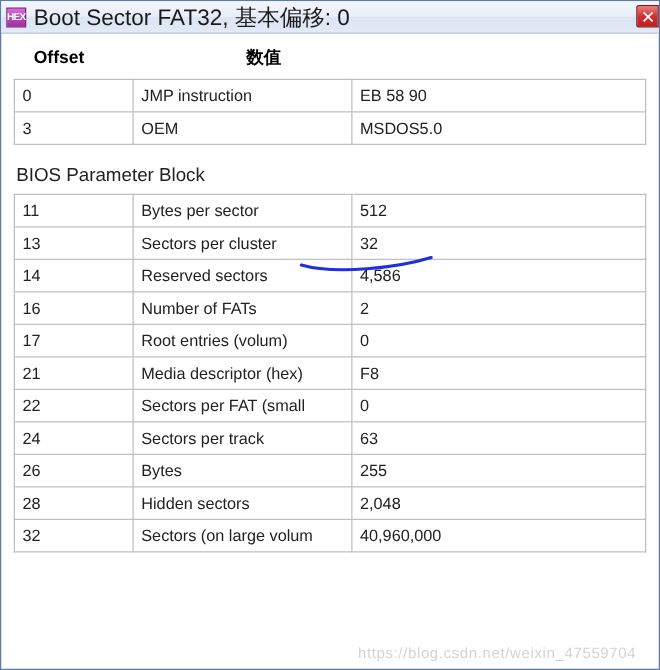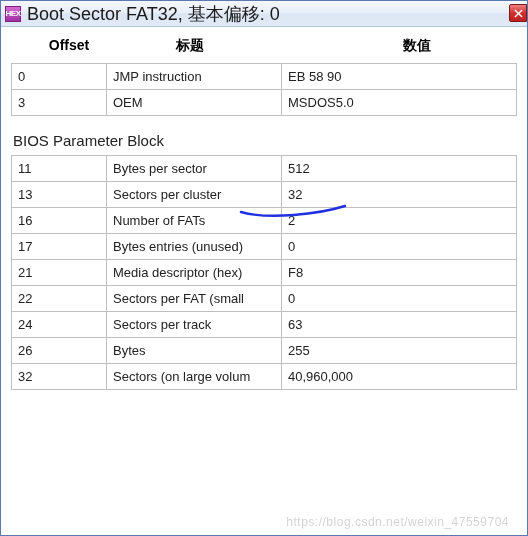--- a/index.html
+++ b/index.html
@@ -64,21 +64,21 @@
   .content {
     padding: 6px 10px 10px 10px;
   }
   .headers {
     display: flex;
     font-weight: bold;
     font-size: 14px;
     color: #000;
     padding: 4px 0 8px 0;
   }
-  .col-offset { width: 100px; padding-left: 16px; text-align: center; }
+  .col-offset { width: 100px; padding-left: 16px; }
   .col-title  { flex: 1; text-align: center; padding-right: 48px;}
   .col-value  { width: 200px; text-align: center; }
   table.grid {
     width: 100%;
     border-collapse: collapse;
     table-layout: fixed;
   }
   table.grid td {
     border: 1px solid #bfbfbf;
     padding: 5px 6px;
@@ -127,21 +127,20 @@
         <line x1="1" y1="1" x2="9" y2="9" stroke="#fff" stroke-width="1.6"></line>
         <line x1="9" y1="1" x2="1" y2="9" stroke="#fff" stroke-width="1.6"></line>
       </svg>
     </div>
   </div>
 
   <div class="content rel">
 
     <div class="headers">
       <div class="col-offset">Offset</div>
-      <div class="col-title">标题</div>
       <div class="col-value">数值</div>
     </div>
 
     <table class="grid">
       <tbody id="tbody1">
           <tr>
             <td class="off">0</td>
             <td class="ttl">JMP instruction</td>
             <td class="val">EB 58 90</td>
           </tr>
@@ -162,27 +161,32 @@
               <td class="off">11</td>
               <td class="ttl">Bytes per sector</td>
               <td class="val">512</td>
             </tr>
             <tr>
               <td class="off">13</td>
               <td class="ttl">Sectors per cluster</td>
               <td class="val">32</td>
             </tr>
             <tr>
+              <td class="off">14</td>
+              <td class="ttl">Reserved sectors</td>
+              <td class="val">4,586</td>
+            </tr>
+            <tr>
               <td class="off">16</td>
               <td class="ttl">Number of FATs</td>
               <td class="val">2</td>
             </tr>
             <tr>
               <td class="off">17</td>
-              <td class="ttl">Bytes entries (unused)</td>
+              <td class="ttl">Root entries (volum)</td>
               <td class="val">0</td>
             </tr>
             <tr>
               <td class="off">21</td>
               <td class="ttl">Media descriptor (hex)</td>
               <td class="val">F8</td>
             </tr>
             <tr>
               <td class="off">22</td>
               <td class="ttl">Sectors per FAT (small</td>
@@ -192,20 +196,25 @@
               <td class="off">24</td>
               <td class="ttl">Sectors per track</td>
               <td class="val">63</td>
             </tr>
             <tr>
               <td class="off">26</td>
               <td class="ttl">Bytes</td>
               <td class="val">255</td>
             </tr>
             <tr>
+              <td class="off">28</td>
+              <td class="ttl">Hidden sectors</td>
+              <td class="val">2,048</td>
+            </tr>
+            <tr>
               <td class="off">32</td>
               <td class="ttl">Sectors (on large volum</td>
               <td class="val">40,960,000</td>
             </tr>
           </tbody>
       </table>
 
       <svg class="annotation" style="left:228px; top:49px; width:110px; height:18px;">
         <path d="M2 8 C 30 16, 80 10, 106 2" stroke="#2030e0" stroke-width="2.4" fill="none" stroke-linecap="round"></path>
       </svg>

